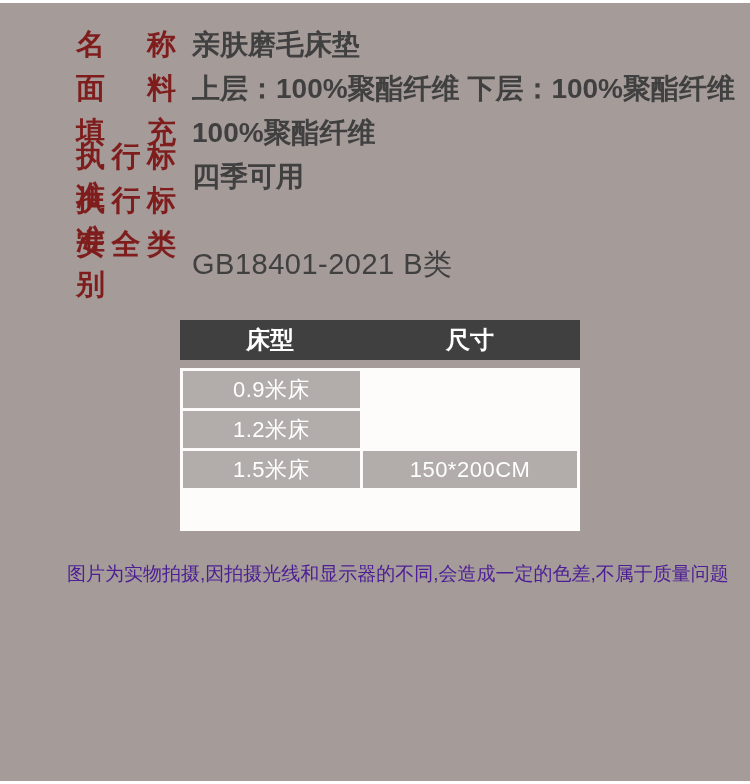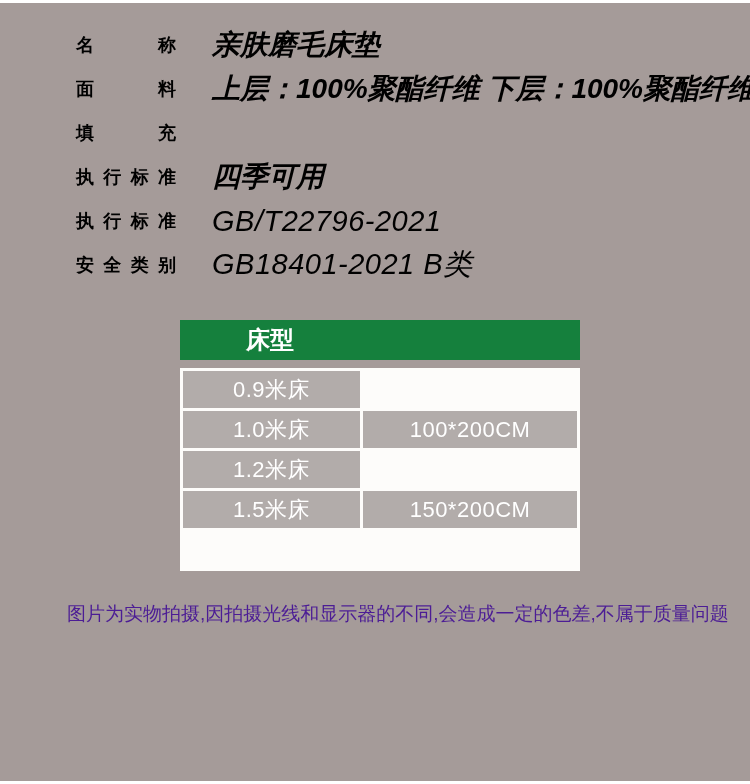--- a/index.html
+++ b/index.html
@@ -16,43 +16,42 @@
     background: #a59b99;
     overflow: hidden;
   }
 
   
   .specs { padding: 20px 0 0 76px; }
   .spec-row { display: flex; align-items: center; height: 44px; }
   .spec-label {
     width: 100px;
     flex-shrink: 0;
-    color: #000000;
+    color: #7f1d1d;
     font-weight: 700;
-    font-size: 18px;
+    font-size: 29px;
     text-align: justify;
     text-align-last: justify;
-    margin-right: 36px;
+    margin-right: 16px;
   }
   .spec-value {
-    color: #000000;
+    color: #404040;
     font-weight: 700;
     font-size: 28px;
     white-space: nowrap;
-    font-style: italic;
   }
   .spec-value.gb {
     font-weight: 400;
     font-size: 29px;
     letter-spacing: 0.5px;
   }
 
   
   .size-table { margin: 33px 0 0 180px; width: 400px; }
-  .thead { display: flex; height: 40px; background: #15803d; }
+  .thead { display: flex; height: 40px; background: #404040; }
   .th {
     color: #ffffff; font-weight: 700; font-size: 24px;
     display: flex; align-items: center; justify-content: center;
   }
   .th-left { width: 180px; }
   .th-right { flex: 1; }
   .tbody {
     margin-top: 8px;
     background: #fdfcfa;
     padding: 3px;
@@ -85,46 +84,43 @@
     <div class="spec-row">
       <span class="spec-label">名称</span>
       <span class="spec-value">亲肤磨毛床垫</span>
     </div>
     <div class="spec-row">
       <span class="spec-label">面料</span>
       <span class="spec-value">上层：100%聚酯纤维 下层：100%聚酯纤维</span>
     </div>
     <div class="spec-row">
       <span class="spec-label">填充</span>
+      <span class="spec-value">100%聚酯纤维</span>
     </div>
     <div class="spec-row">
       <span class="spec-label">执行标准</span>
       <span class="spec-value">四季可用</span>
     </div>
     <div class="spec-row">
       <span class="spec-label">执行标准</span>
-      <span class="spec-value gb">GB/T22796-2021</span>
     </div>
     <div class="spec-row">
       <span class="spec-label">安全类别</span>
       <span class="spec-value gb">GB18401-2021 B类</span>
     </div>
   </div>
 
   <div class="size-table">
     <div class="thead">
       <span class="th th-left">床型</span>
+      <span class="th th-right">尺寸</span>
     </div>
     <div class="tbody">
       <div class="trow">
         <span class="td td-left">0.9米床</span>
-      </div>
-      <div class="trow">
-        <span class="td td-left">1.0米床</span>
-        <span class="td td-right">100*200CM</span>
       </div>
       <div class="trow">
         <span class="td td-left">1.2米床</span>
       </div>
       <div class="trow">
         <span class="td td-left">1.5米床</span>
         <span class="td td-right">150*200CM</span>
       </div>
       <div class="trow">
       </div>

